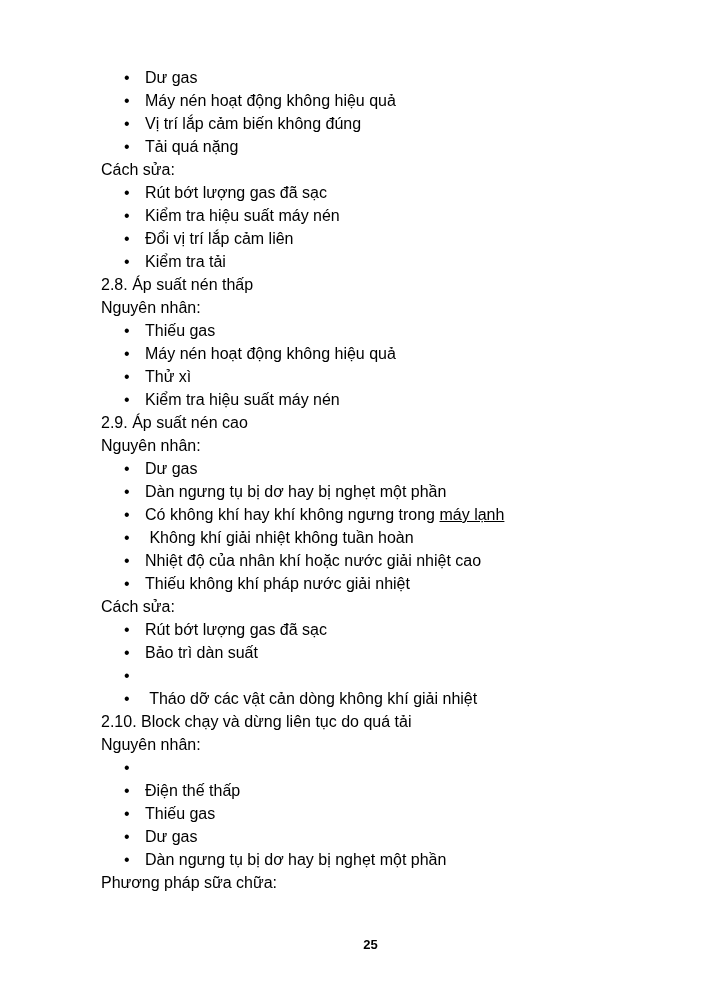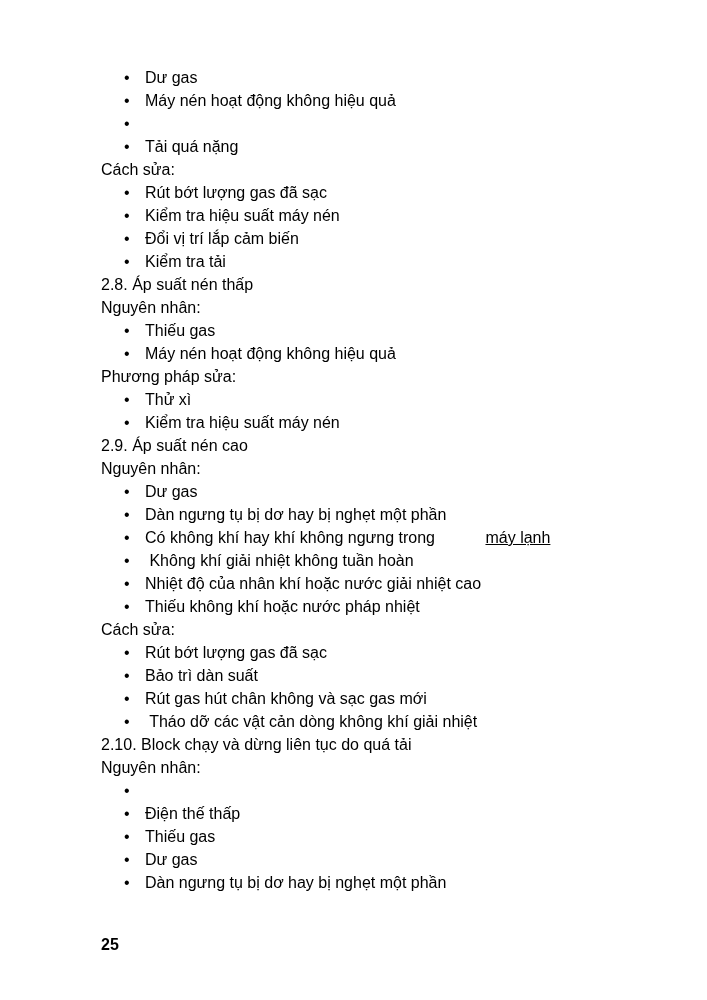--- a/index.html
+++ b/index.html
@@ -27,70 +27,70 @@
   .heading { font-weight: normal; }
   .bullet-line {
     position: relative;
     padding-left: 44px;
   }
   .dot {
     position: absolute;
     left: 23px;
     top: 0;
   }
-  .u { text-decoration: underline; margin-left: 46px; }
+  .u { text-decoration: underline; }
   .footer {
     position: absolute;
     left: 101px;
     top: 933px;
     width: 539px;
-    text-align: left;
-    font-size: 16px;
+    text-align: center;
+    font-size: 13px;
     font-weight: bold;
     line-height: 23px;
   }
 </style>
 </head>
 <body>
 
 <div class="page">
   <div class="content">
       <div class="line bullet-line"><span class="dot">•</span><span class="txt">Dư gas</span></div>
       <div class="line bullet-line"><span class="dot">•</span><span class="txt">Máy nén hoạt động không hiệu quả</span></div>
-      <div class="line bullet-line"><span class="dot">•</span></div>
+      <div class="line bullet-line"><span class="dot">•</span><span class="txt">Vị trí lắp cảm biến không đúng</span></div>
       <div class="line bullet-line"><span class="dot">•</span><span class="txt">Tải quá nặng</span></div>
       <div class="line">Cách sửa:</div>
       <div class="line bullet-line"><span class="dot">•</span><span class="txt">Rút bớt lượng gas đã sạc</span></div>
       <div class="line bullet-line"><span class="dot">•</span><span class="txt">Kiểm tra hiệu suất máy nén</span></div>
-      <div class="line bullet-line"><span class="dot">•</span><span class="txt">Đổi vị trí lắp cảm biến</span></div>
+      <div class="line bullet-line"><span class="dot">•</span><span class="txt">Đổi vị trí lắp cảm liên</span></div>
       <div class="line bullet-line"><span class="dot">•</span><span class="txt">Kiểm tra tải</span></div>
       <div class="line heading">2.8. Áp suất nén thấp</div>
       <div class="line">Nguyên nhân:</div>
       <div class="line bullet-line"><span class="dot">•</span><span class="txt">Thiếu gas</span></div>
       <div class="line bullet-line"><span class="dot">•</span><span class="txt">Máy nén hoạt động không hiệu quả</span></div>
-      <div class="line">Phương pháp sửa:</div>
       <div class="line bullet-line"><span class="dot">•</span><span class="txt">Thử xì</span></div>
       <div class="line bullet-line"><span class="dot">•</span><span class="txt">Kiểm tra hiệu suất máy nén</span></div>
       <div class="line heading">2.9. Áp suất nén cao</div>
       <div class="line">Nguyên nhân:</div>
       <div class="line bullet-line"><span class="dot">•</span><span class="txt">Dư gas</span></div>
       <div class="line bullet-line"><span class="dot">•</span><span class="txt">Dàn ngưng tụ bị dơ hay bị nghẹt một phần</span></div>
       <div class="line bullet-line"><span class="dot">•</span><span class="txt">Có không khí hay khí không ngưng trong </span><span class="txt u">máy lạnh</span></div>
       <div class="line bullet-line"><span class="dot">•</span><span class="txt"> Không khí giải nhiệt không tuần hoàn</span></div>
       <div class="line bullet-line"><span class="dot">•</span><span class="txt">Nhiệt độ của nhân khí hoặc nước giải nhiệt cao</span></div>
-      <div class="line bullet-line"><span class="dot">•</span><span class="txt">Thiếu không khí hoặc nước pháp nhiệt</span></div>
+      <div class="line bullet-line"><span class="dot">•</span><span class="txt">Thiếu không khí pháp nước giải nhiệt</span></div>
       <div class="line">Cách sửa:</div>
       <div class="line bullet-line"><span class="dot">•</span><span class="txt">Rút bớt lượng gas đã sạc</span></div>
       <div class="line bullet-line"><span class="dot">•</span><span class="txt">Bảo trì dàn suất</span></div>
-      <div class="line bullet-line"><span class="dot">•</span><span class="txt">Rút gas hút chân không và sạc gas mới</span></div>
+      <div class="line bullet-line"><span class="dot">•</span></div>
       <div class="line bullet-line"><span class="dot">•</span><span class="txt"> Tháo dỡ các vật cản dòng không khí giải nhiệt</span></div>
       <div class="line heading">2.10. Block chạy và dừng liên tục do quá tải</div>
       <div class="line">Nguyên nhân:</div>
       <div class="line bullet-line"><span class="dot">•</span></div>
       <div class="line bullet-line"><span class="dot">•</span><span class="txt">Điện thế thấp</span></div>
       <div class="line bullet-line"><span class="dot">•</span><span class="txt">Thiếu gas</span></div>
       <div class="line bullet-line"><span class="dot">•</span><span class="txt">Dư gas</span></div>
       <div class="line bullet-line"><span class="dot">•</span><span class="txt">Dàn ngưng tụ bị dơ hay bị nghẹt một phần</span></div>
+      <div class="line">Phương pháp sữa chữa:</div>
     </div>
   <div class="footer">
     <span>25</span>
   </div>
 </div>
 
 </body></html>

